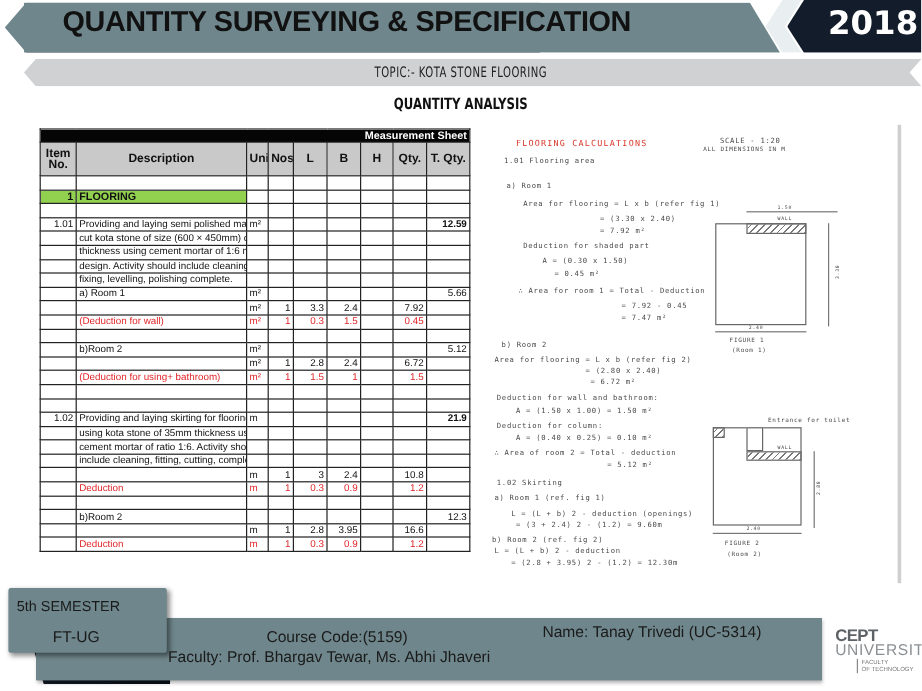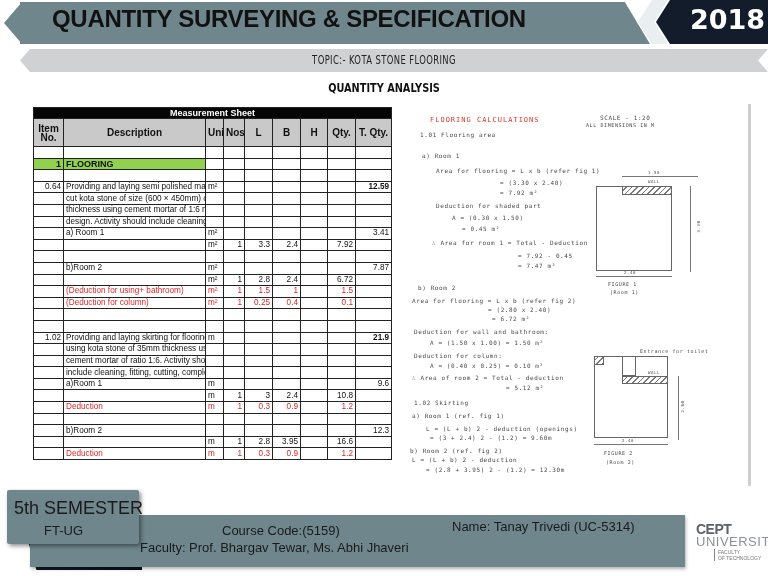--- a/index.html
+++ b/index.html
@@ -58,21 +58,21 @@
   .sheet {
     position: absolute; left: 33px; top: 107px; width: 358px;
     border-collapse: collapse; table-layout: fixed;
     font-family: "Liberation Sans", sans-serif; font-size: 8.2px;
   }
   .sheet td, .sheet th {
     border: 1px solid #222; height: 11.6px; line-height: 10px; padding: 0 2px;
     white-space: nowrap; overflow: hidden;
   }
   .sheet .cap th {
-    background: #050505; color: #fff; font-size: 9px; height: 11px; font-weight: bold;
+    background: #050505; color: #fff; font-size: 9px; height: 11px; font-weight: bold; text-align: right;
   }
   .sheet .hdr th {
     background: #c9c9c9; font-size: 10px; font-weight: bold; height: 28px;
   }
   .sheet .num { text-align: right; }
   .sheet .red { color: #e0262a; }
   .sheet .bold { font-weight: bold; }
   .sheet .green { background: #92d050; font-weight: bold; font-size: 9px; }
   .sheet .desc { text-align: left; }
 
@@ -101,21 +101,21 @@
   }
   .footer-bar {
     position: absolute; left: 30px; top: 515px; width: 655px; height: 52px;
     background: #6f878c; box-shadow: 1px 2px 3px rgba(0,0,0,0.3);
   }
   .semester-box {
     position: absolute; left: 7px; top: 490px; width: 132px; height: 54px;
     background: #6f878c; box-shadow: 2px 2px 4px rgba(0,0,0,0.45);
     border-radius: 2px;
   }
-  .semester-line1 { position: absolute; left: 14px; top: 498px; font-size: 18px; color: #1a1a1a; }
+  .semester-line1 { position: absolute; left: 14px; top: 498px; font-size: 12px; color: #1a1a1a; }
   .semester-line2 { position: absolute; left: 44px; top: 523px; font-size: 13px; color: #1a1a1a; }
   .course-code { position: absolute; left: 222px; top: 523px; font-size: 13px; color: #1a1a1a; }
   .faculty { position: absolute; left: 140px; top: 540px; font-size: 13px; color: #1a1a1a; }
   .student-name { position: absolute; left: 452px; top: 519px; font-size: 13px; color: #1a1a1a; }
 
   .logo-main { position: absolute; left: 696px; top: 521px; font-size: 14px; font-weight: bold; color: #5d6266; letter-spacing: -0.5px; }
   .logo-sub { position: absolute; left: 696px; top: 534px; font-size: 13px; color: #8b9094; letter-spacing: 0.5px; }
   .logo-fac { position: absolute; left: 714px; top: 549px; font-size: 5px; color: #777; line-height: 6px; border-left: 1px solid #888; padding-left: 3px; }
 </style>
 </head>
@@ -188,21 +188,21 @@
         <td class="desc"></td>
         <td></td>
         <td class="num"></td>
         <td class="num"></td>
         <td class="num"></td>
         <td class="num"></td>
         <td class="num"></td>
         <td class="num"></td>
       </tr>
       <tr>
-        <td class="num">0.64</td>
+        <td class="num">1.01</td>
         <td class="desc">Providing and laying semi polished machine</td>
         <td>m²</td>
         <td class="num"></td>
         <td class="num"></td>
         <td class="num"></td>
         <td class="num"></td>
         <td class="num"></td>
         <td class="num bold">12.59</td>
       </tr>
       <tr>
@@ -233,61 +233,83 @@
         <td></td>
         <td class="num"></td>
         <td class="num"></td>
         <td class="num"></td>
         <td class="num"></td>
         <td class="num"></td>
         <td class="num"></td>
       </tr>
       <tr>
         <td class="num"></td>
+        <td class="desc">fixing, levelling, polishing complete.</td>
+        <td></td>
+        <td class="num"></td>
+        <td class="num"></td>
+        <td class="num"></td>
+        <td class="num"></td>
+        <td class="num"></td>
+        <td class="num"></td>
+      </tr>
+      <tr>
+        <td class="num"></td>
         <td class="desc">a) Room 1</td>
         <td>m²</td>
         <td class="num"></td>
         <td class="num"></td>
         <td class="num"></td>
         <td class="num"></td>
         <td class="num"></td>
-        <td class="num">3.41</td>
+        <td class="num">5.66</td>
       </tr>
       <tr>
         <td class="num"></td>
         <td class="desc"></td>
         <td>m²</td>
         <td class="num">1</td>
         <td class="num">3.3</td>
         <td class="num">2.4</td>
         <td class="num"></td>
         <td class="num">7.92</td>
         <td class="num"></td>
       </tr>
       <tr>
         <td class="num"></td>
+        <td class="desc red">(Deduction for wall)</td>
+        <td class="red">m²</td>
+        <td class="num red">1</td>
+        <td class="num red">0.3</td>
+        <td class="num red">1.5</td>
+        <td class="num red"></td>
+        <td class="num red">0.45</td>
+        <td class="num"></td>
+      </tr>
+      <tr>
+        <td class="num"></td>
         <td class="desc"></td>
         <td></td>
         <td class="num"></td>
         <td class="num"></td>
         <td class="num"></td>
         <td class="num"></td>
         <td class="num"></td>
         <td class="num"></td>
       </tr>
       <tr>
         <td class="num"></td>
         <td class="desc">b)Room 2</td>
         <td>m²</td>
         <td class="num"></td>
         <td class="num"></td>
         <td class="num"></td>
         <td class="num"></td>
         <td class="num"></td>
-        <td class="num">7.87</td>
+        <td class="num">5.12</td>
       </tr>
       <tr>
         <td class="num"></td>
         <td class="desc"></td>
         <td>m²</td>
         <td class="num">1</td>
         <td class="num">2.8</td>
         <td class="num">2.4</td>
         <td class="num"></td>
         <td class="num">6.72</td>
@@ -299,31 +321,20 @@
         <td class="red">m²</td>
         <td class="num red">1</td>
         <td class="num red">1.5</td>
         <td class="num red">1</td>
         <td class="num red"></td>
         <td class="num red">1.5</td>
         <td class="num"></td>
       </tr>
       <tr>
         <td class="num"></td>
-        <td class="desc red">(Deduction for column)</td>
-        <td class="red">m²</td>
-        <td class="num red">1</td>
-        <td class="num red">0.25</td>
-        <td class="num red">0.4</td>
-        <td class="num red"></td>
-        <td class="num red">0.1</td>
-        <td class="num"></td>
-      </tr>
-      <tr>
-        <td class="num"></td>
         <td class="desc"></td>
         <td></td>
         <td class="num"></td>
         <td class="num"></td>
         <td class="num"></td>
         <td class="num"></td>
         <td class="num"></td>
         <td class="num"></td>
       </tr>
       <tr>
@@ -373,31 +384,20 @@
       <tr>
         <td class="num"></td>
         <td class="desc">include cleaning, fitting, cutting, complete.</td>
         <td></td>
         <td class="num"></td>
         <td class="num"></td>
         <td class="num"></td>
         <td class="num"></td>
         <td class="num"></td>
         <td class="num"></td>
-      </tr>
-      <tr>
-        <td class="num"></td>
-        <td class="desc">a)Room 1</td>
-        <td>m</td>
-        <td class="num"></td>
-        <td class="num"></td>
-        <td class="num"></td>
-        <td class="num"></td>
-        <td class="num"></td>
-        <td class="num">9.6</td>
       </tr>
       <tr>
         <td class="num"></td>
         <td class="desc"></td>
         <td>m</td>
         <td class="num">1</td>
         <td class="num">3</td>
         <td class="num">2.4</td>
         <td class="num"></td>
         <td class="num">10.8</td>

